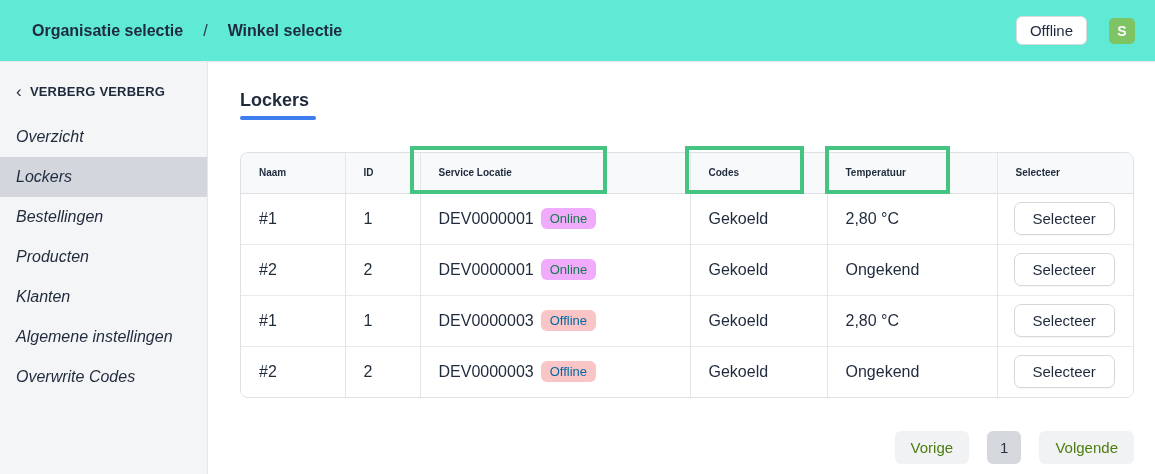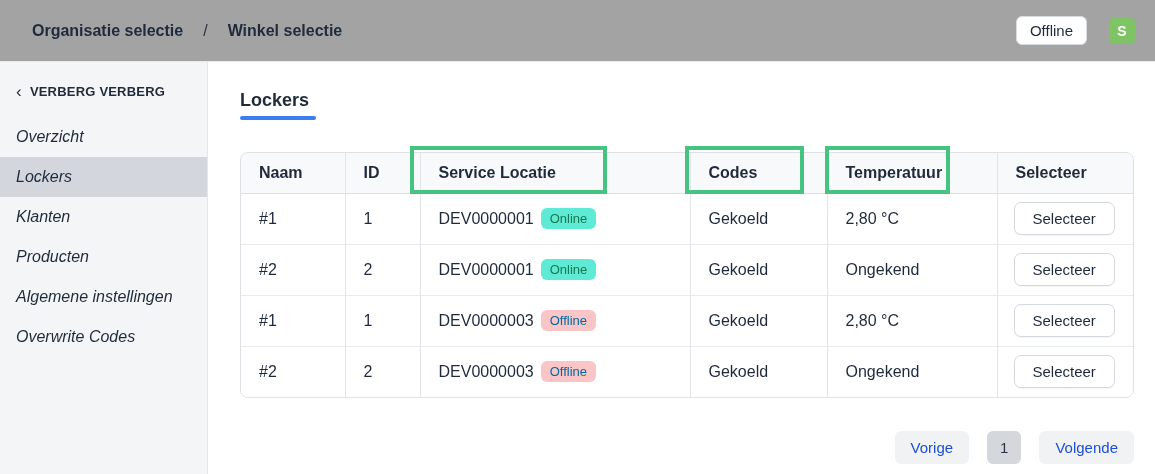--- a/index.html
+++ b/index.html
@@ -4,21 +4,21 @@
 <style>
   * { margin: 0; padding: 0; box-sizing: border-box; }
   html, body { background: #ffffff; }
   body { font-family: "Liberation Sans", sans-serif; color: #1f2a3c; }
 
   .page { position: relative; width: 1155px; height: 474px; background: #fff; overflow: hidden; }
 
   
   .topbar {
     height: 62px; display: flex; align-items: center; justify-content: space-between;
-    padding: 0 20px 0 32px; border-bottom: 1px solid #e7e9ec; background: #a3a3a3;
+    padding: 0 20px 0 32px; border-bottom: 1px solid #e7e9ec; background: #5eead4;
   }
   .breadcrumb { display: flex; align-items: center; gap: 13px; font-size: 16px; font-weight: 700; }
   .breadcrumb .sep { font-weight: 400; color: #2a3547; padding: 0 7px; }
   .topbar-right { display: flex; align-items: center; gap: 22px; }
   .support-btn {
     font-family: inherit; font-size: 15px; color: #1f2a3c; background: #fff;
     border: 1px solid #d7dade; border-radius: 6px; padding: 5px 13px; cursor: pointer;
   }
   .avatar {
     width: 26px; height: 26px; border-radius: 5px; background: #7ec364;
@@ -51,49 +51,49 @@
   .main { flex: 1; padding: 28px 0 0 32px; background: #fff; position: relative; }
   .page-title { font-size: 18px; font-weight: 700; color: #1f2a3c; display: inline-block; }
   .title-underline { width: 76px; height: 4px; background: #3d7df0; border-radius: 2px; margin-top: 5px; }
 
   
   .table-wrap { width: 894px; margin-top: 32px; border: 1px solid #dde0e5; border-radius: 8px; overflow: hidden; }
   table { width: 100%; border-collapse: collapse; table-layout: fixed; }
   col.c-naam { width: 104px; } col.c-id { width: 75px; } col.c-loc { width: 270px; }
   col.c-type { width: 137px; } col.c-temp { width: 170px; } col.c-sel { width: 138px; }
   thead th {
-    height: 40px; background: #f8f9fa; text-align: left; font-size: 16px; font-weight: 600;
+    height: 40px; background: #f8f9fa; text-align: left; font-size: 10px; font-weight: 600;
     color: #1f2a3c; padding: 0 10px 0 18px; border-right: 1px solid #e3e5e9;
     border-bottom: 1px solid #dde0e5;
   }
   thead th:last-child, tbody td:last-child { border-right: none; }
   tbody td {
     height: 51px; background: #fff; font-size: 16px; color: #1f2a3c;
     padding: 0 10px 0 18px; border-right: 1px solid #e3e5e9; border-top: 1px solid #e8eaed;
   }
   tbody tr:first-child td { border-top: none; }
   td.sel-cell { padding-left: 16px; }
 
   .badge {
     display: inline-block; font-size: 13px; padding: 3px 9px; border-radius: 6px;
     margin-left: 7px; vertical-align: 1px; font-weight: 400;
   }
-  .badge[data-status="Online"]  { background: #5eead4; color: #177a4e; text-align: center; }
+  .badge[data-status="Online"]  { background: #f0abfc; color: #177a4e; text-align: center; }
   .badge[data-status="Offline"] { background: #f9c5c7; color: #0369a1; }
 
   .select-btn {
     font-family: inherit; font-size: 15px; font-weight: 500; color: #1f2a3c;
     background: #fff; border: 1px solid #d4d8dd; border-radius: 7px;
     padding: 7px 18px; cursor: pointer; box-shadow: 0 1px 1px rgba(20,30,50,0.04);
   }
 
   
   .pagination { width: 894px; display: flex; justify-content: flex-end; align-items: center; gap: 18px; margin-top: 33px; }
   .pg-btn {
-    font-family: inherit; font-size: 15px; font-weight: 500; color: #1d4ed8;
+    font-family: inherit; font-size: 15px; font-weight: 500; color: #4d7c0f;
     background: #f1f2f4; border: none; border-radius: 6px; padding: 8px 16px; cursor: pointer;
   }
   .pg-btn.current { background: #d4d8dd; color: #2a3342; padding: 8px 13px; }
 
   
   .anno { position: absolute; border: 4px solid #45c481; pointer-events: none; }
   .anno-1 { left: 410px; top: 146px; width: 197px; height: 48px; }
   .anno-2 { left: 685px; top: 146px; width: 119px; height: 48px; }
   .anno-3 { left: 825px; top: 146px; width: 125px; height: 48px; }
 </style>
@@ -117,22 +117,23 @@
   <div class="body-row">
 
     <div class="sidebar">
       <div class="collapse-row">
         <span class="chev">‹</span>
         <span>VERBERG VERBERG</span>
       </div>
       <div class="nav">
         <div class="nav-item" data-active="false">Overzicht</div>
         <div class="nav-item" data-active="true">Lockers</div>
+        <div class="nav-item" data-active="false">Bestellingen</div>
+        <div class="nav-item" data-active="false">Producten</div>
         <div class="nav-item" data-active="false">Klanten</div>
-        <div class="nav-item" data-active="false">Producten</div>
         <div class="nav-item" data-active="false">Algemene instellingen</div>
         <div class="nav-item" data-active="false">Overwrite Codes</div>
       </div>
     </div>
 
     <div class="main">
       <div>
         <span class="page-title">Lockers</span>
         <div class="title-underline"></div>
       </div>

